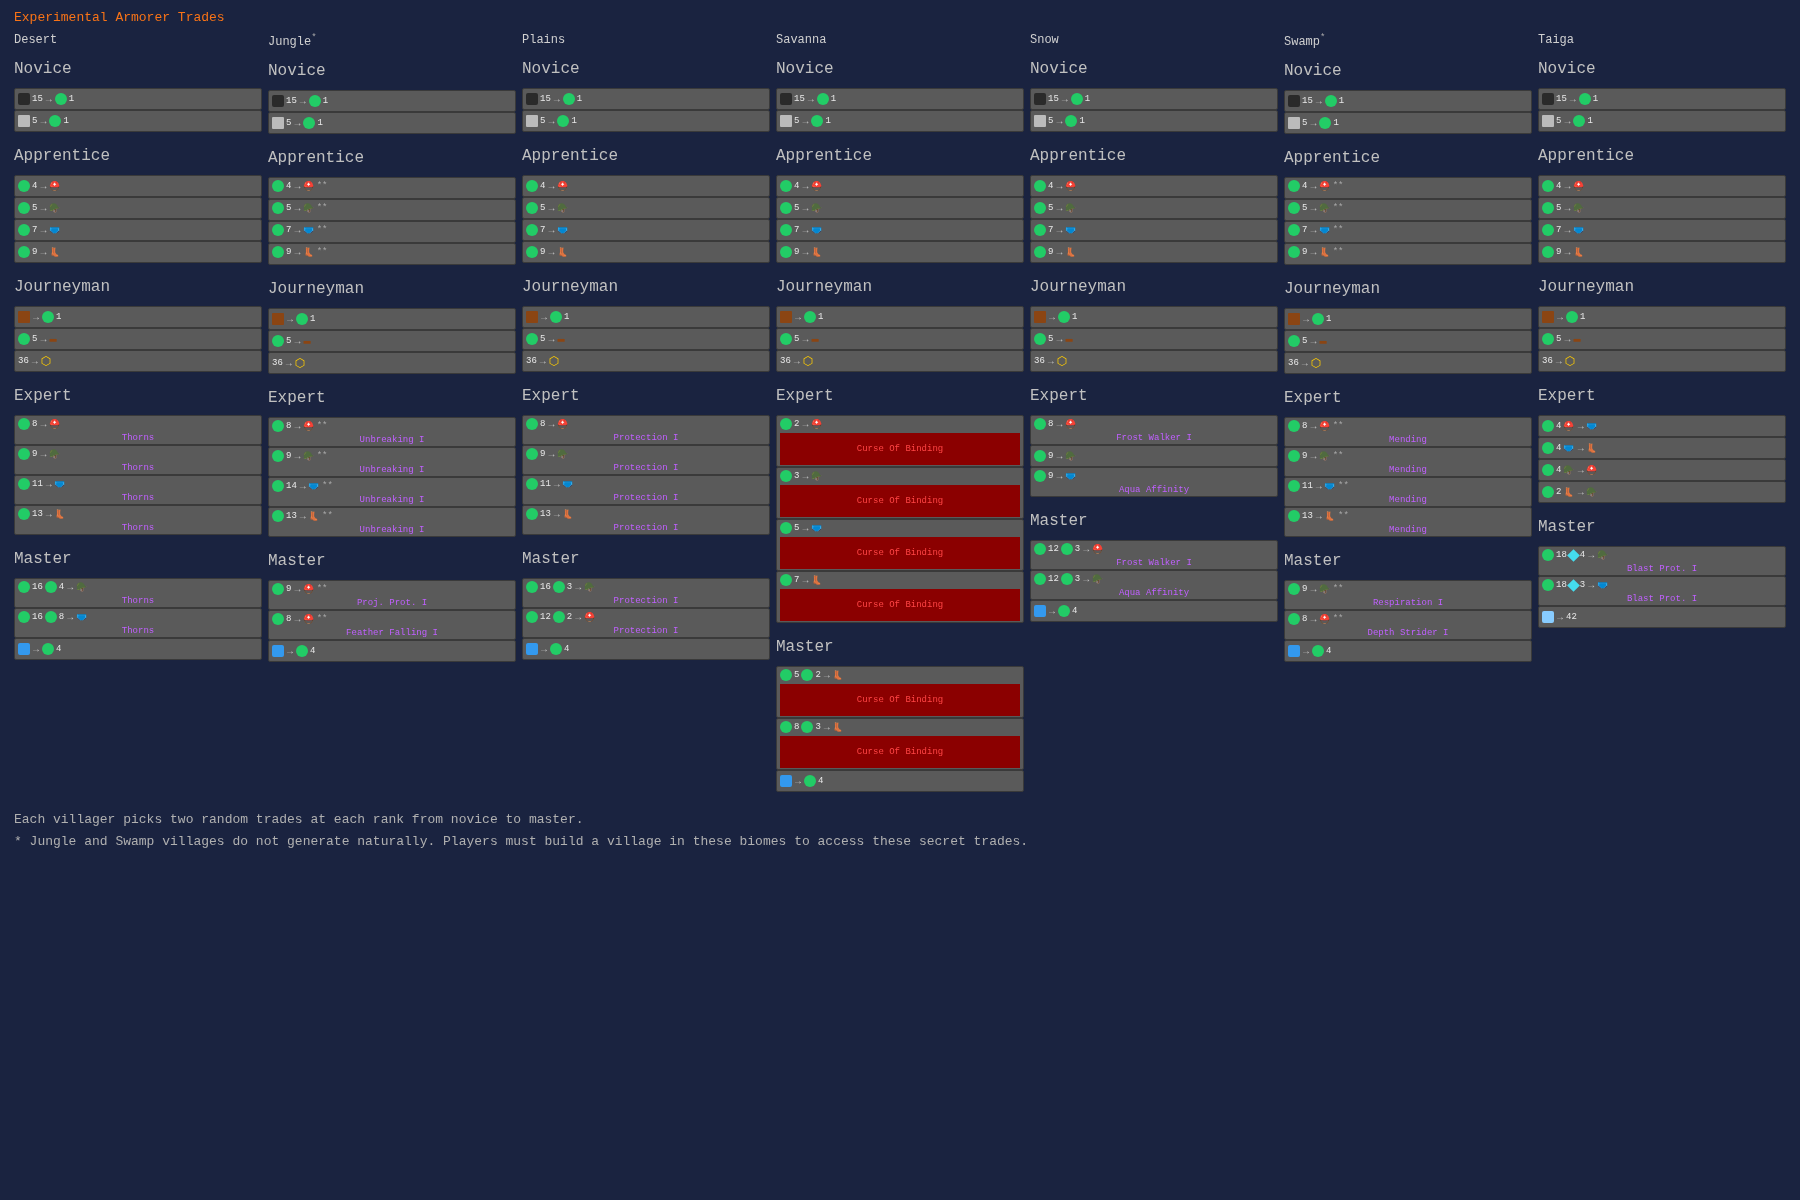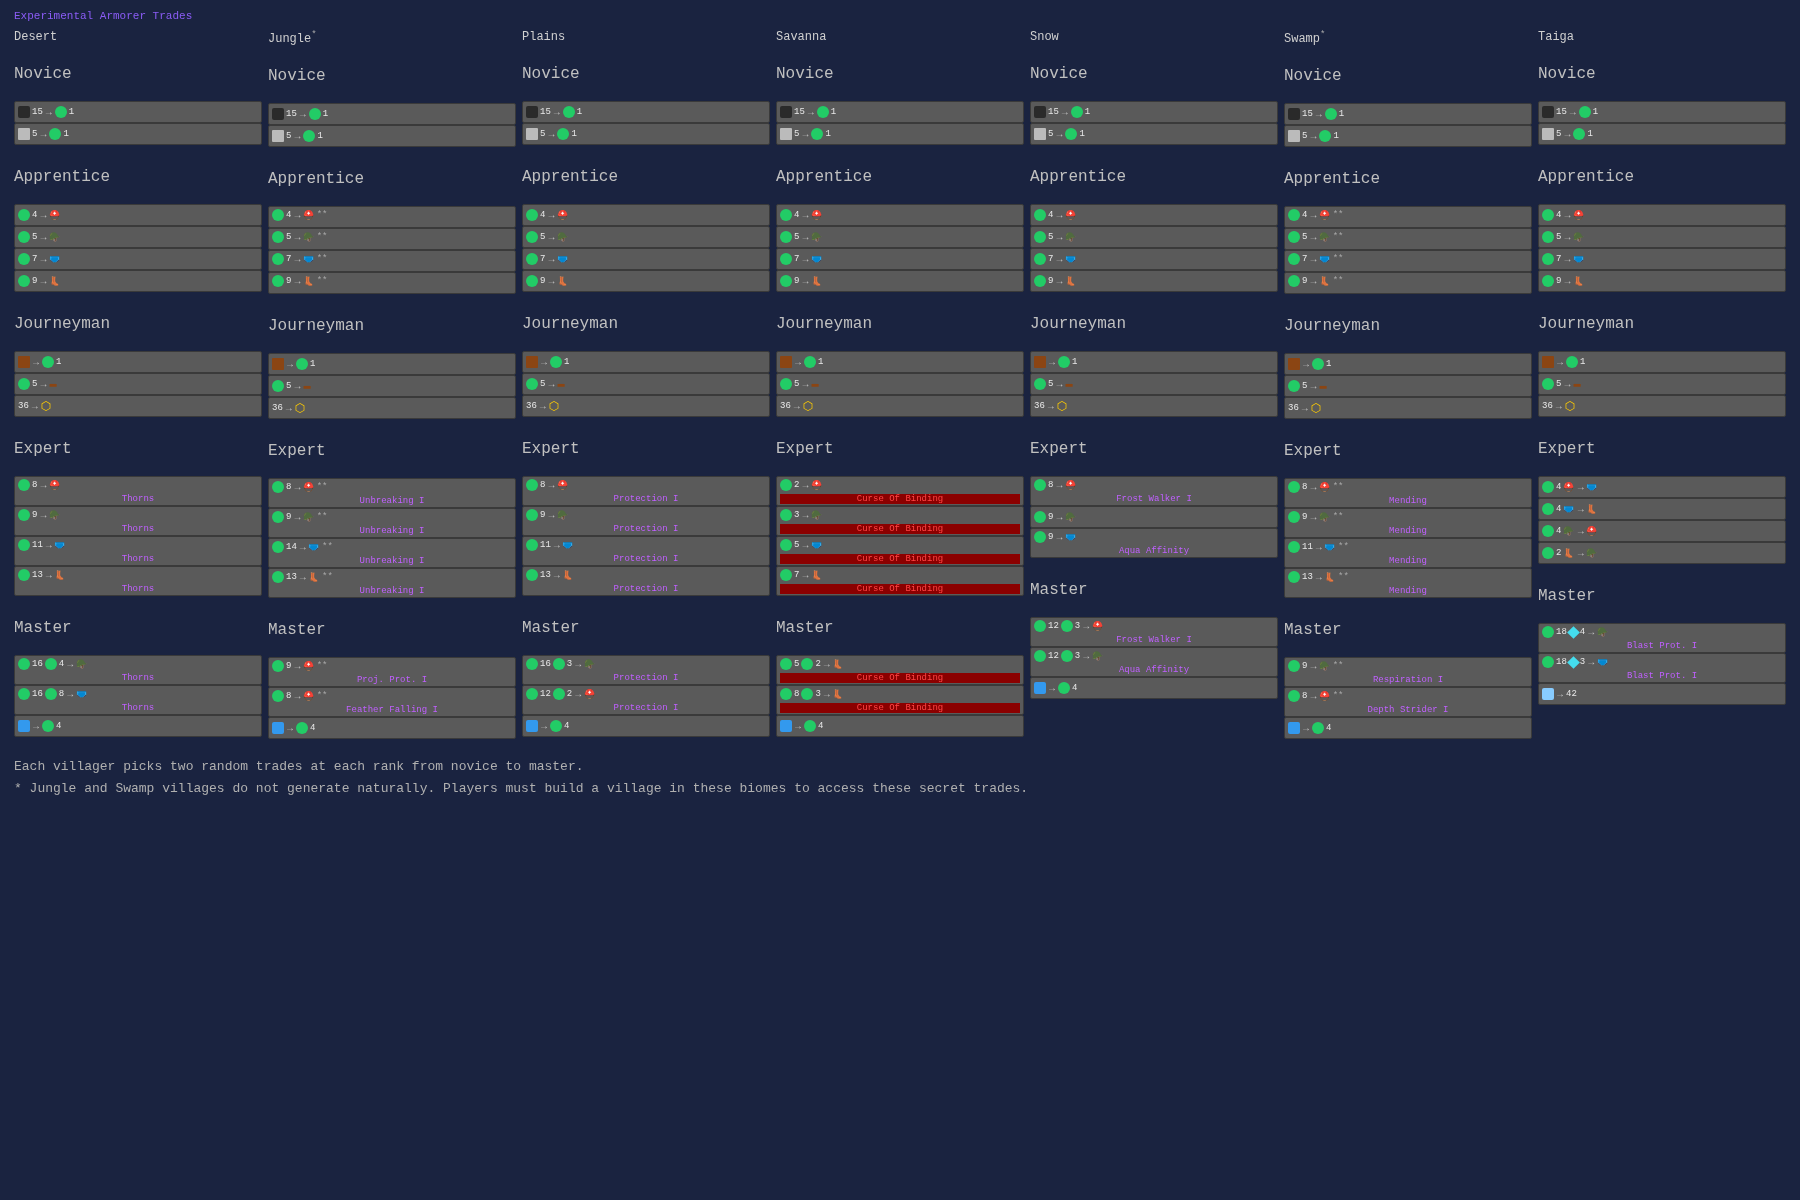--- a/index.html
+++ b/index.html
@@ -4,33 +4,33 @@
   <style>
     * { box-sizing: border-box; margin: 0; padding: 0; }
     body {
       background-color: #1a2340;
       font-family: 'Courier New', monospace;
       color: #d0d0d0;
       padding: 10px 14px;
       font-size: 11px;
     }
     .page-title {
-      font-size: 11px;
-      color: #8b5cf6;
+      font-size: 13px;
+      color: #f97316;
       margin-bottom: 8px;
     }
     .main-grid {
       display: grid;
       grid-template-columns: repeat(7, 1fr);
       gap: 6px;
     }
     .biome-col {
       display: flex;
       flex-direction: column;
-      gap: 16px;
+      gap: 8px;
     }
     .biome-name {
       font-size: 12px;
       color: #d0d0d0;
       margin-bottom: 1px;
     }
     .rank-label {
       font-size: 16px;
       color: #c0c0c0;
       margin-top: 4px;
@@ -65,21 +65,21 @@
     }
     .enchant-label {
       font-size: 9px;
       width: 100%;
       text-align: center;
       margin-top: 1px;
     }
     .enchant-thorns { color: #c060ff; }
     .enchant-protection { color: #c060ff; }
     .enchant-unbreaking { color: #c060ff; }
-    .enchant-curse { color: #ff4444; background: #8b0000; padding: 0 2px; }
+    .enchant-curse { color: #ff4444; background: #8b0000; padding: 11px 2px; }
     .enchant-frost { color: #c060ff; text-align: center; }
     .enchant-aqua { color: #c060ff; }
     .enchant-mending { color: #c060ff; }
     .enchant-blast { color: #c060ff; }
     .enchant-proj { color: #c060ff; }
     .enchant-feather { color: #c060ff; }
     .enchant-respiration { color: #c060ff; text-align: center; }
     .enchant-depth { color: #c060ff; }
     .dagger { color: #aaa; font-size: 9px; vertical-align: super; }
 

